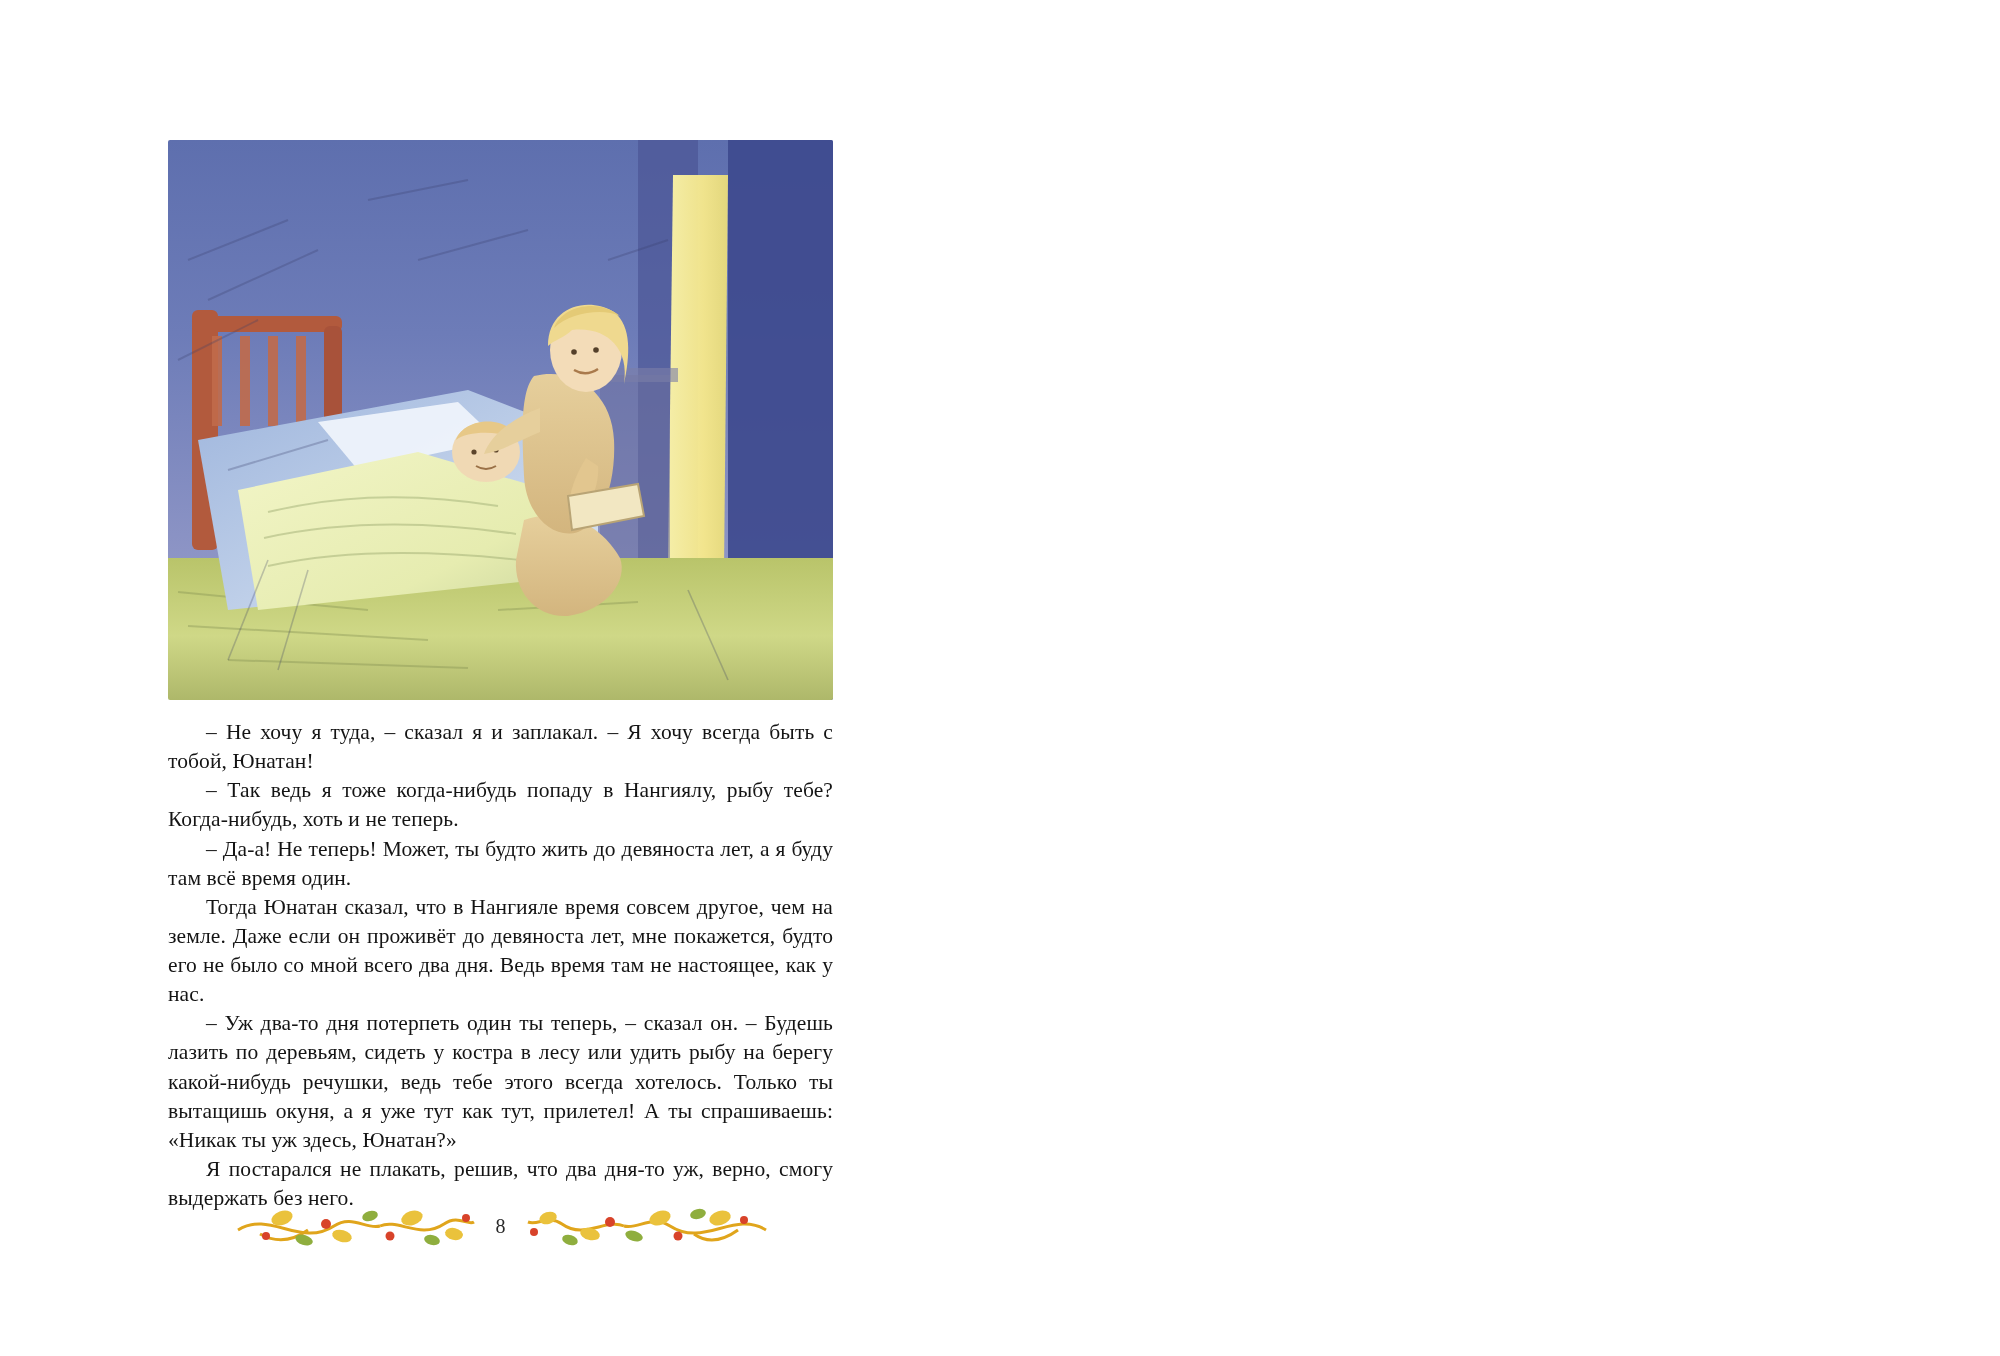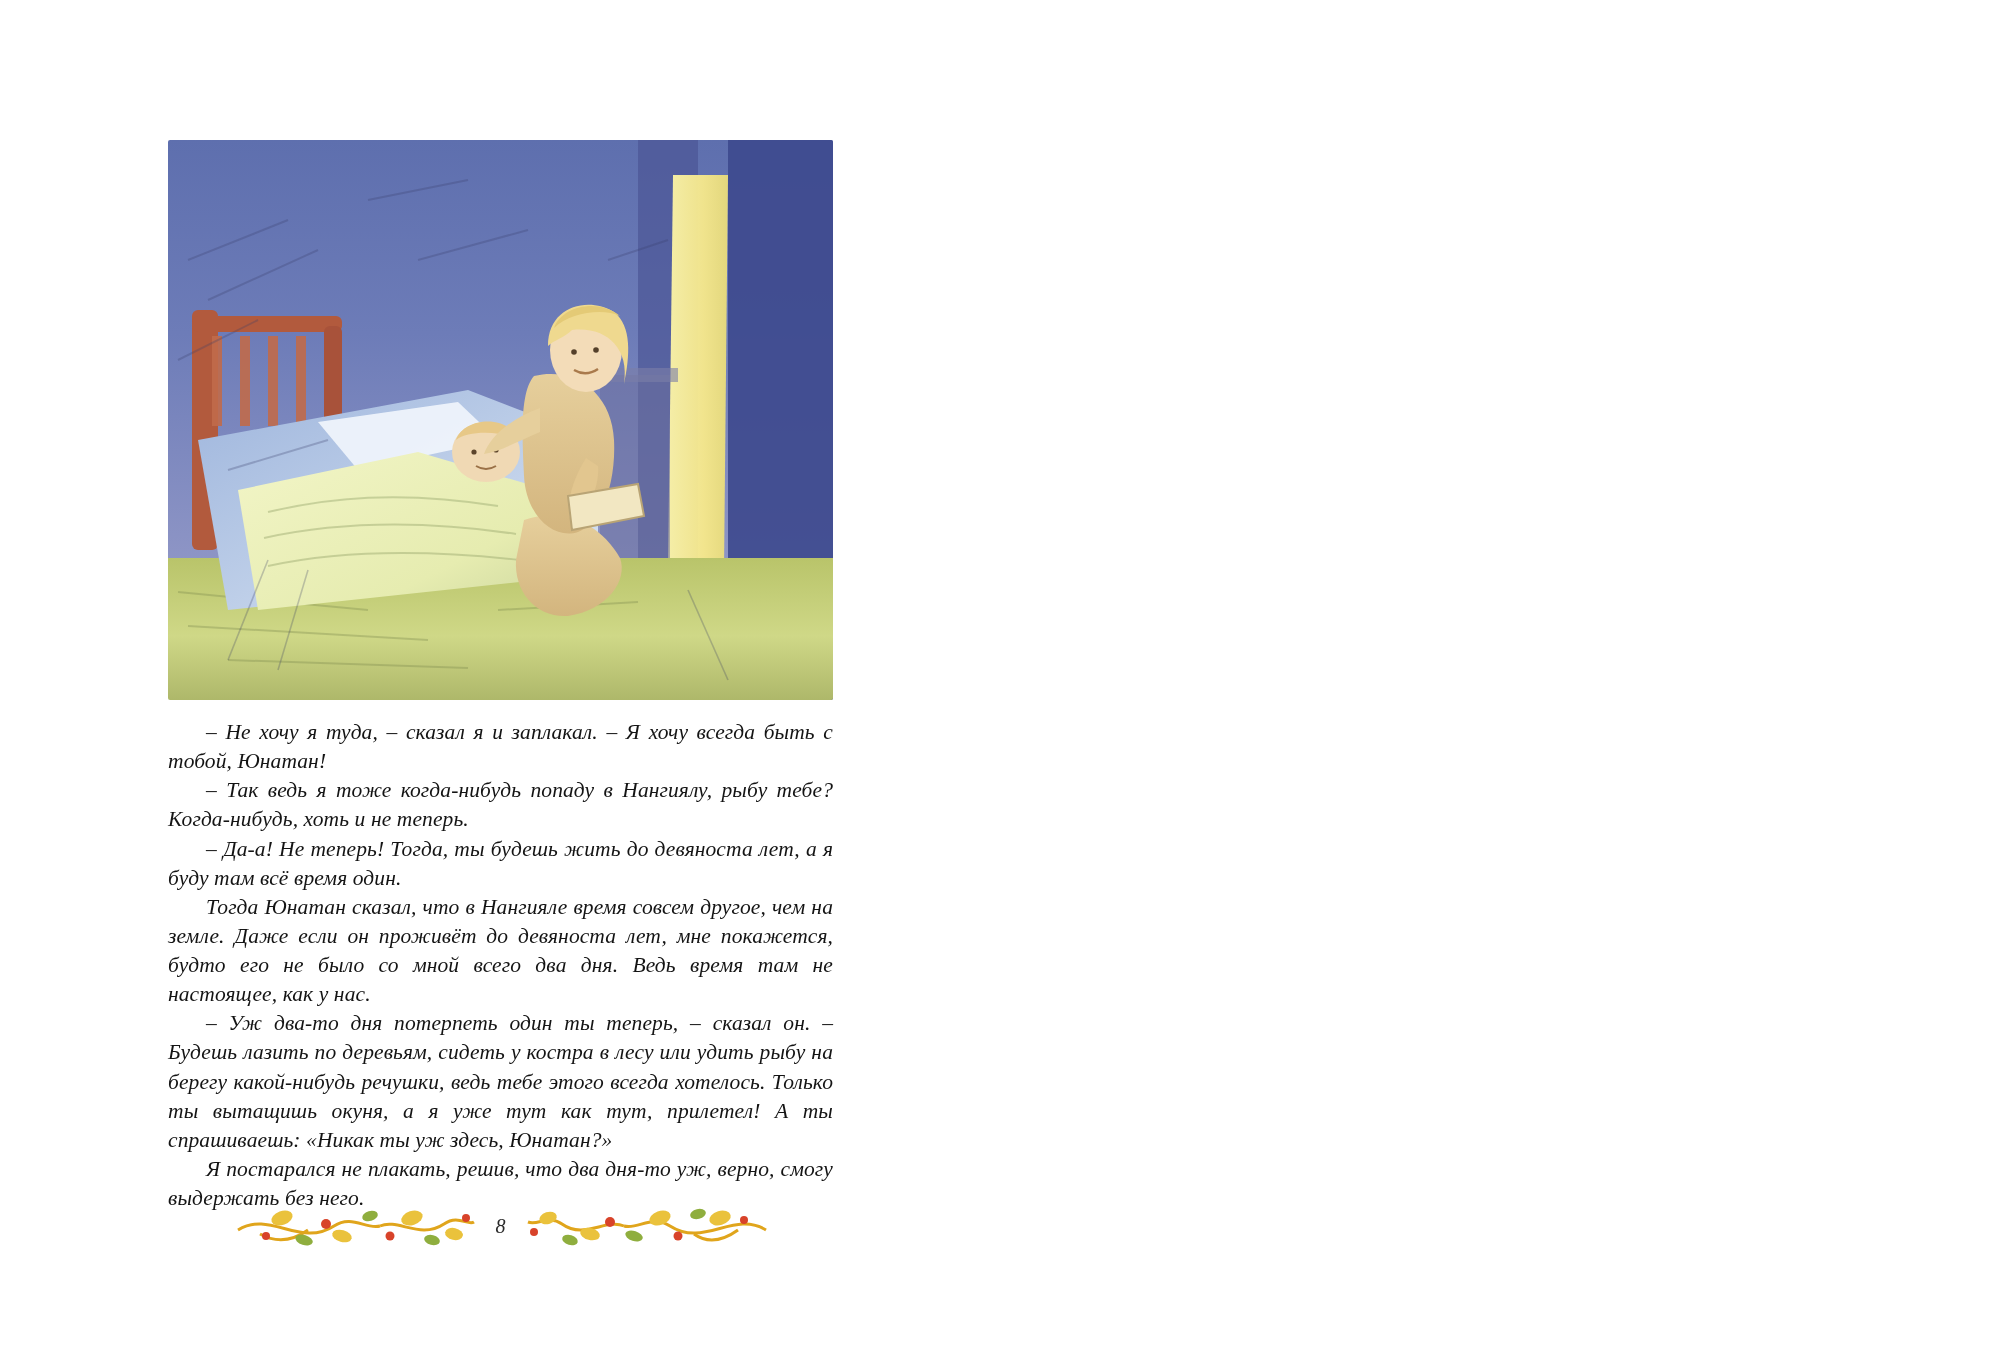--- a/index.html
+++ b/index.html
@@ -12,21 +12,20 @@
     height: 1356px;
     overflow: hidden;
     font-family: "Liberation Serif", serif;
     color: #1a1a1a;
   }
   .spread {
     position: relative;
     width: 2000px;
     height: 1356px;
     display: flex;
-    font-style: italic;
   }
   .page {
     position: relative;
     width: 1000px;
     height: 1356px;
     box-sizing: border-box;
   }
   .page-left {
     padding: 0;
   }
@@ -207,21 +206,21 @@
           <path d="M100 420 L60 520"></path>
           <path d="M140 430 L110 530"></path>
           <path d="M520 450 L560 540"></path>
         </g>
       </svg>
     </div>
 
     <div class="textcol left">
       <p>– Не хочу я туда, – сказал я и заплакал. – Я хочу всегда быть с тобой, Юнатан!</p>
       <p>– Так ведь я тоже когда-нибудь попаду в Нангиялу, рыбу тебе? Когда-нибудь, хоть и не теперь.</p>
-      <p>– Да-а! Не теперь! Тогда, ты будешь жить до девяноста лет, а я буду там всё время один.</p>
+      <p>– Да-а! Не теперь! Может, ты будто жить до девяноста лет, а я буду там всё время один.</p>
       <p>Тогда Юнатан сказал, что в Нангияле время совсем другое, чем на земле. Даже если он проживёт до девяноста лет, мне покажется, будто его не было со мной всего два дня. Ведь время там не настоящее, как у нас.</p>
       <p>– Уж два-то дня потерпеть один ты теперь, – сказал он. – Будешь лазить по деревьям, сидеть у костра в лесу или удить рыбу на берегу какой-нибудь речушки, ведь тебе этого всегда хотелось. Только ты вытащишь окуня, а я уже тут как тут, прилетел! А ты спрашиваешь: «Никак ты уж здесь, Юнатан?»</p>
       <p>Я постарался не плакать, решив, что два дня-то уж, верно, смогу выдержать без него.</p>
     </div>
 
     <div class="footer left">
       <svg class="orn-svg" viewBox="0 0 250 52">
         <g fill="none" stroke="#e0a51c" stroke-width="3">
           <path d="M8 30 C40 10, 70 48, 104 26 C122 14, 136 30, 150 26"></path>
           <path d="M30 34 C48 44, 64 40, 78 30"></path>

